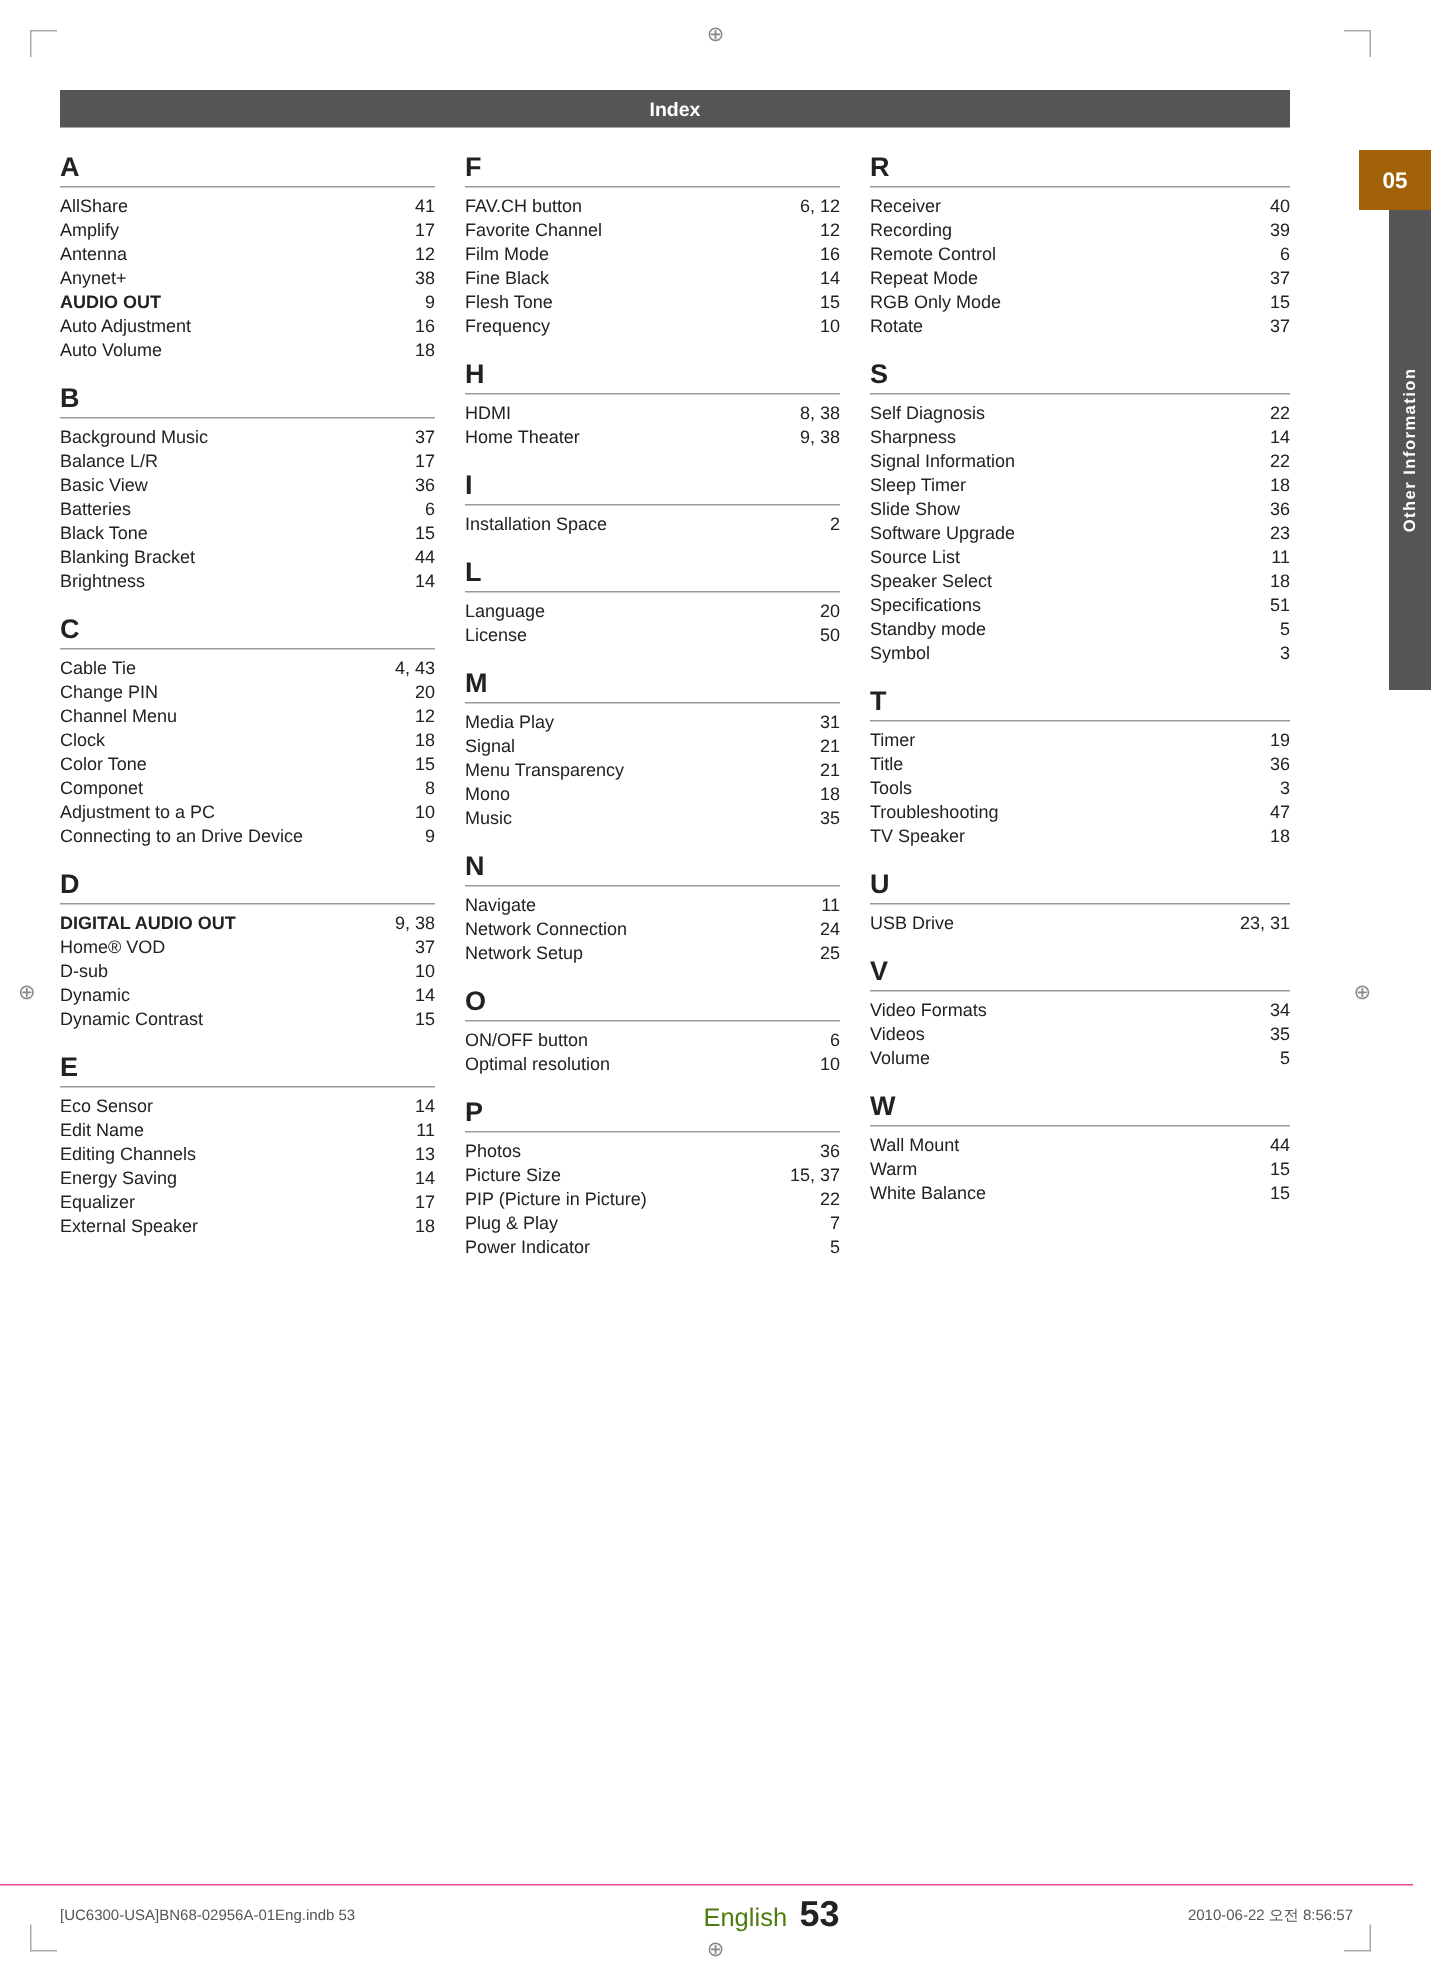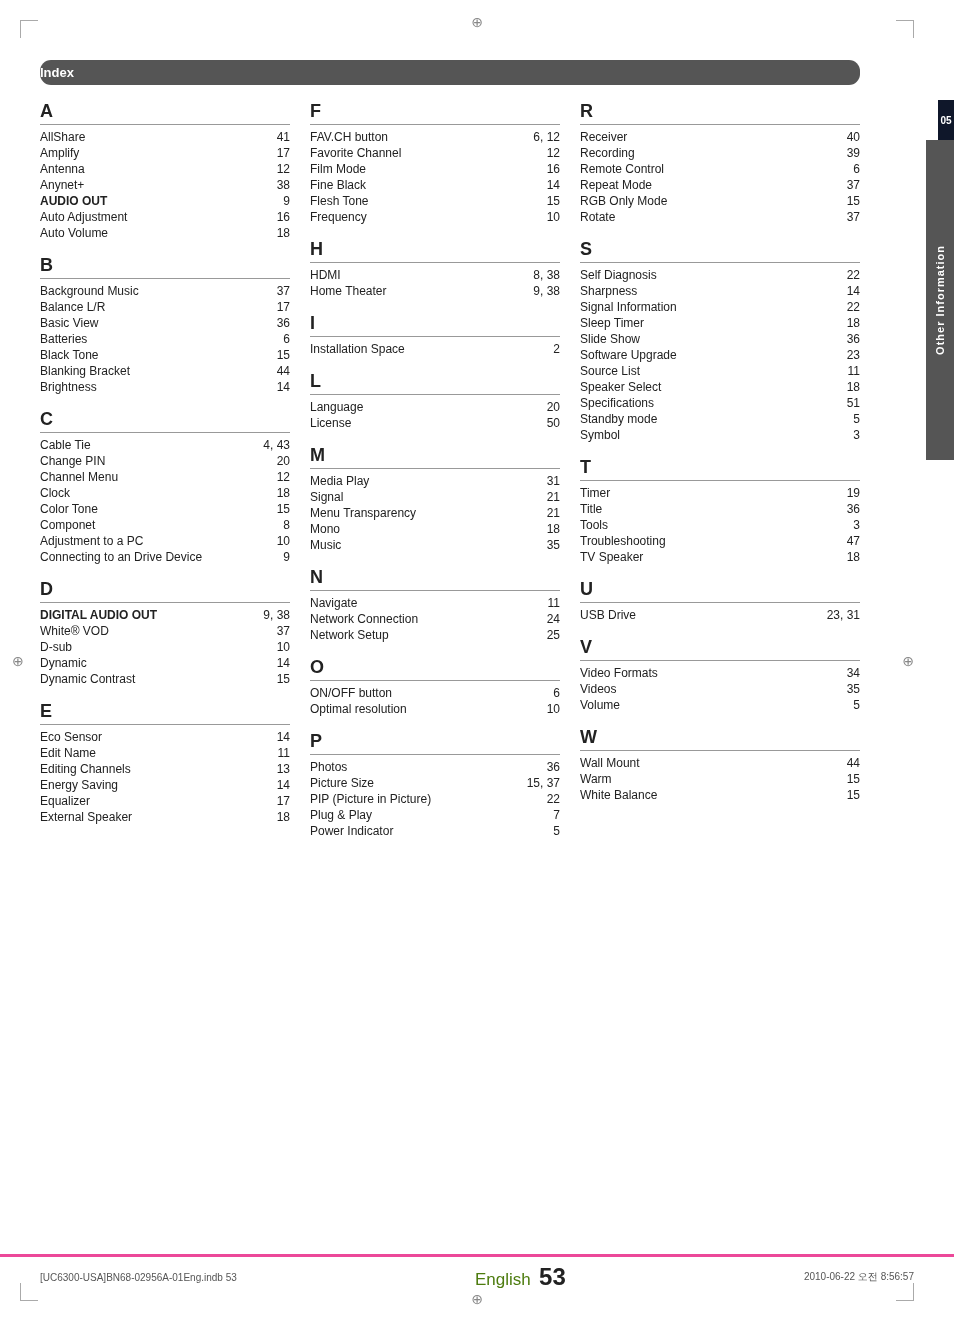--- a/index.html
+++ b/index.html
@@ -39,41 +39,41 @@
       font-weight: bold;
       writing-mode: vertical-rl;
       transform: rotate(180deg);
       white-space: nowrap;
       letter-spacing: 1px;
     }
     .side-tab-number {
       position: absolute;
       right: 0;
       top: 100px;
-      width: 16px;
+      width: 48px;
       height: 40px;
-      background: #0f172a;
+      background: #a16207;
       color: #fff;
-      font-size: 10px;
+      font-size: 15px;
       font-weight: bold;
       display: flex;
       align-items: center;
       justify-content: center;
     }
 
     
     .index-title-bar {
       background: #555;
       color: #fff;
+      text-align: center;
       padding: 5px 0;
       font-size: 13px;
       font-weight: bold;
       margin-bottom: 16px;
       width: 820px;
-      border-radius: 11px;
     }
 
     
     .index-grid {
       display: grid;
       grid-template-columns: 250px 250px 280px;
       gap: 0 20px;
       width: 820px;
     }
 
@@ -114,28 +114,28 @@
       color: #222;
       text-align: right;
       min-width: 40px;
     }
 
     
     .bottom-bar {
       position: absolute;
       bottom: 30px;
       left: 0;
-      right: 0;
+      right: 12px;
       display: flex;
       justify-content: space-between;
       align-items: center;
       padding: 0 40px;
       font-size: 10px;
       color: #555;
-      border-top: 3px solid #ec4899;
+      border-top: 1px solid #ec4899;
       padding-top: 6px;
     }
 
     .bottom-english {
       font-size: 17px;
       color: #4d7c0f;
       margin-top: 40px;
     }
 
     .bottom-page-num {
@@ -301,21 +301,21 @@
             <span class="entry-page">9</span>
           </div>
         </div>
         <div class="section">
           <div class="section-letter">D</div>
           <div class="index-entry">
             <span class="entry-name bold">DIGITAL AUDIO OUT</span>
             <span class="entry-page">9, 38</span>
           </div>
           <div class="index-entry">
-            <span class="entry-name">White® VOD</span>
+            <span class="entry-name">Home® VOD</span>
             <span class="entry-page">37</span>
           </div>
           <div class="index-entry">
             <span class="entry-name">D-sub</span>
             <span class="entry-page">10</span>
           </div>
           <div class="index-entry">
             <span class="entry-name">Dynamic</span>
             <span class="entry-page">14</span>
           </div>

